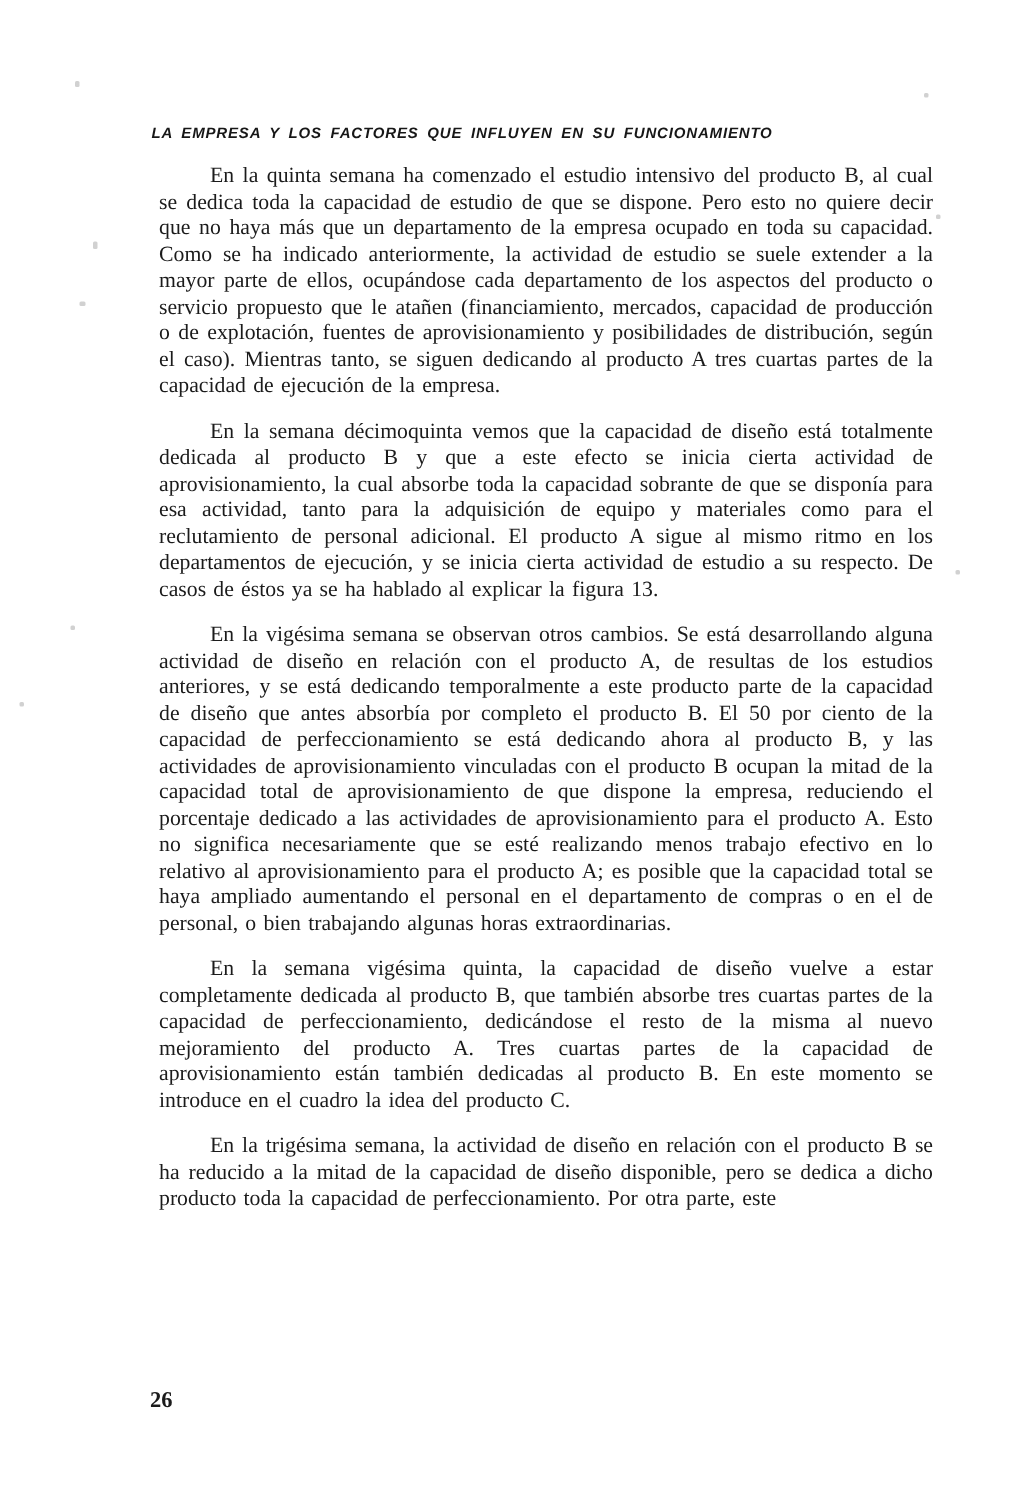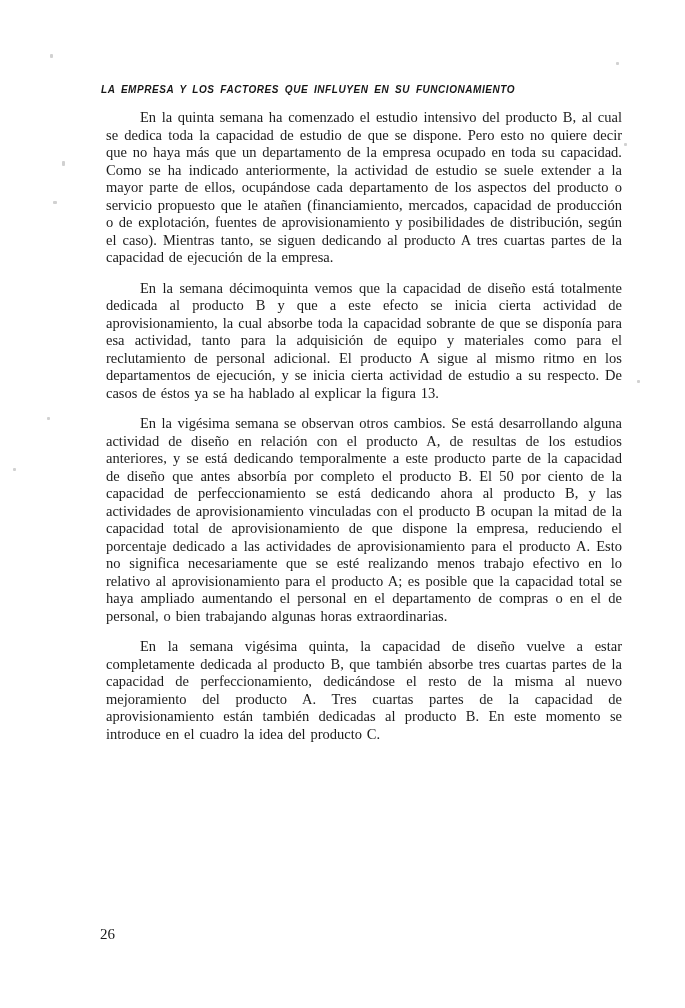--- a/index.html
+++ b/index.html
@@ -47,40 +47,42 @@
     text-indent: 34px;
     word-spacing: 1.2px;
     color: #1b1b1b;
   }
   .page-number {
     position: absolute;
     left: 100px;
     top: 926px;
     font-size: 15px;
     color: #1b1b1b;
+    font-weight: bold;
   }
   .speck {
     position: absolute;
     background: #9a9a9a;
     opacity: 0.45;
     border-radius: 1px;
   }
 </style>
 </head>
 <body>
 
 <div class="page">
 
   <div class="running-head">LA EMPRESA Y LOS FACTORES QUE INFLUYEN EN SU FUNCIONAMIENTO</div>
 
   <div class="text-block">
     <p>En la quinta semana ha comenzado el estudio intensivo del producto B, al cual se dedica toda la capacidad de estudio de que se dispone. Pero esto no quiere decir que no haya más que un departamento de la empresa ocupado en toda su capacidad. Como se ha indicado anteriormente, la actividad de estudio se suele extender a la mayor parte de ellos, ocupándose cada departamento de los aspectos del producto o servicio propuesto que le atañen (financiamiento, mercados, capacidad de producción o de explotación, fuentes de aprovisionamiento y posibilidades de distribución, según el caso). Mientras tanto, se siguen dedicando al producto A tres cuartas partes de la capacidad de ejecución de la empresa.</p>
     <p>En la semana décimoquinta vemos que la capacidad de diseño está totalmente dedicada al producto B y que a este efecto se inicia cierta actividad de aprovisionamiento, la cual absorbe toda la capacidad sobrante de que se disponía para esa actividad, tanto para la adquisición de equipo y materiales como para el reclutamiento de personal adicional. El producto A sigue al mismo ritmo en los departamentos de ejecución, y se inicia cierta actividad de estudio a su respecto. De casos de éstos ya se ha hablado al explicar la figura 13.</p>
     <p>En la vigésima semana se observan otros cambios. Se está desarrollando alguna actividad de diseño en relación con el producto A, de resultas de los estudios anteriores, y se está dedicando temporalmente a este producto parte de la capacidad de diseño que antes absorbía por completo el producto B. El 50 por ciento de la capacidad de perfeccionamiento se está dedicando ahora al producto B, y las actividades de aprovisionamiento vinculadas con el producto B ocupan la mitad de la capacidad total de aprovisionamiento de que dispone la empresa, reduciendo el porcentaje dedicado a las actividades de aprovisionamiento para el producto A. Esto no significa necesariamente que se esté realizando menos trabajo efectivo en lo relativo al aprovisionamiento para el producto A; es posible que la capacidad total se haya ampliado aumentando el personal en el departamento de compras o en el de personal, o bien trabajando algunas horas extraordinarias.</p>
     <p>En la semana vigésima quinta, la capacidad de diseño vuelve a estar completamente dedicada al producto B, que también absorbe tres cuartas partes de la capacidad de perfeccionamiento, dedicándose el resto de la misma al nuevo mejoramiento del producto A. Tres cuartas partes de la capacidad de aprovisionamiento están también dedicadas al producto B. En este momento se introduce en el cuadro la idea del producto C.</p>
+    <p>En la trigésima semana, la actividad de diseño en relación con el producto B se ha reducido a la mitad de la capacidad de diseño disponible, pero se dedica a dicho producto toda la capacidad de perfeccionamiento. Por otra parte, este</p>
   </div>
 
   <div class="page-number">26</div>
 
   <div class="speck" style="left:50px; top:54px;  width:3px; height:4px;"></div>
   <div class="speck" style="left:62px; top:161px; width:3px; height:5px;"></div>
   <div class="speck" style="left:53px; top:201px; width:4px; height:3px;"></div>
   <div class="speck" style="left:47px; top:417px; width:3px; height:3px;"></div>
   <div class="speck" style="left:13px; top:468px; width:3px; height:3px;"></div>
   <div class="speck" style="left:616px; top:62px;  width:3px; height:3px;"></div>

